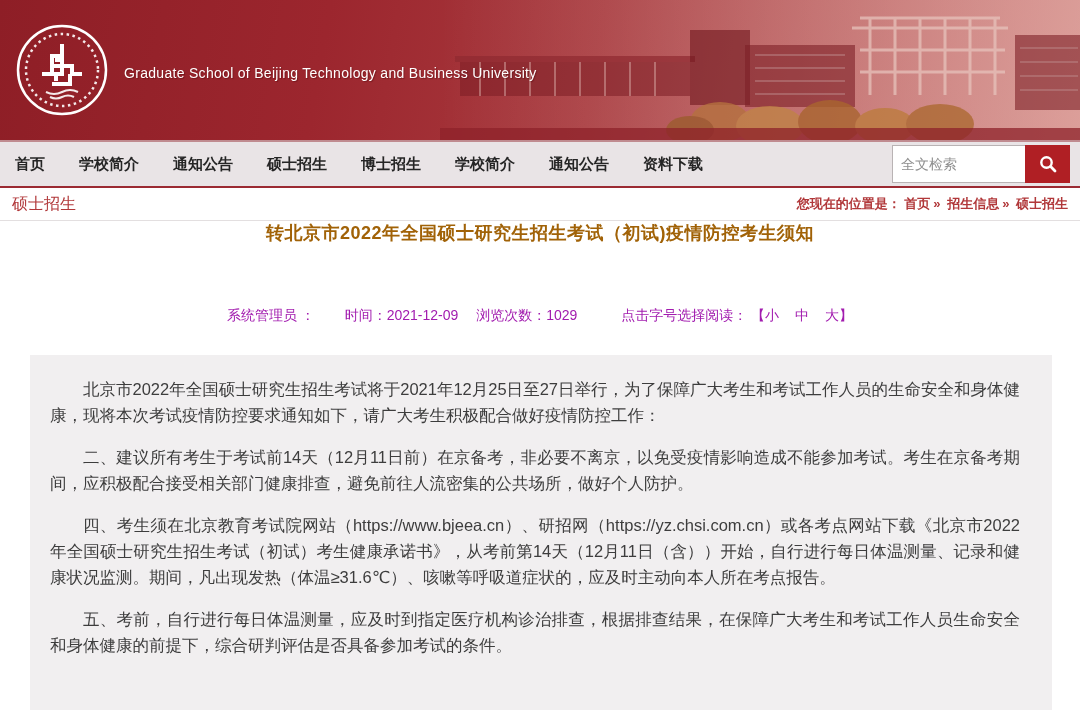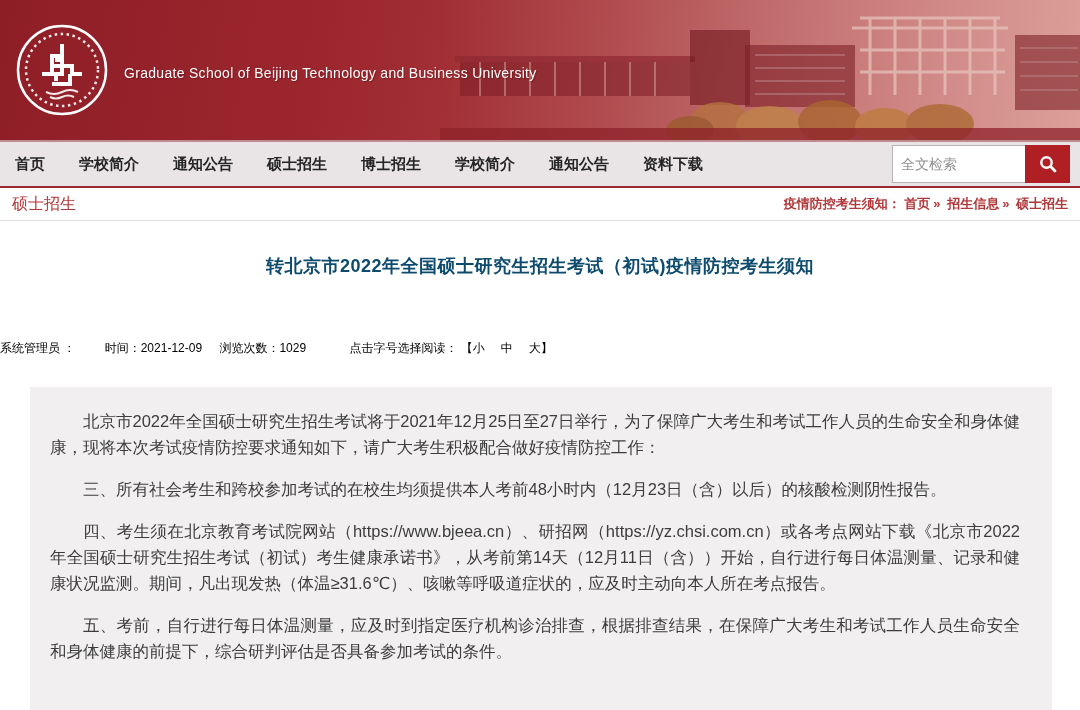--- a/index.html
+++ b/index.html
@@ -61,25 +61,25 @@
     height: 35px; background: #fff; border-top: 2px solid #9b2a32;
     border-bottom: 1px solid #e3dfe0; display: flex; align-items: center; padding: 0 12px;
   }
   .crumb-section { color: #b1383a; font-size: 16px; }
   .crumb-right { margin-left: auto; color: #b1383a; font-size: 13px; font-weight: bold; }
   .crumb-right a { color: #b1383a; text-decoration: none; cursor: pointer; }
   .crumb-sep { margin: 0 3px; }
 
   
   .article-title {
-    margin-top: 33px; text-align: center;
-    color: #0c4a6e; font-size: 18px; font-weight: bold; letter-spacing: .5px;
+    text-align: center;
+    color: #a16207; font-size: 18px; font-weight: bold; letter-spacing: .5px;
   }
   .article-meta {
-    margin-top: 62px; text-align: left; color: #000000; font-size: 12px;
+    margin-top: 62px; text-align: center; color: #a21caf; font-size: 14px;
   }
   .article-meta .gap { display: inline-block; width: 14px; }
   .article-meta .biggap { display: inline-block; width: 26px; }
   .size-btn { cursor: pointer; }
   .size-mid { margin: 0 16px; }
 
   .article-body {
     margin: 30px 28px 0 30px; background: #f1eff0;
     padding: 5px 16px 60px 4px;
     font-size: 16.5px; line-height: 26px; color: #3d3d3d;
@@ -198,35 +198,35 @@
           <line x1="12.6" y1="12.6" x2="17" y2="17" stroke="#ffffff" stroke-width="2.8" stroke-linecap="round"></line>
         </svg>
       </span>
     </button>
   </div>
 </div>
 
 <div class="crumb-strip">
   <span class="crumb-section">硕士招生</span>
   <span class="crumb-right">
-    <span>疫情防控考生须知：</span>
+    <span>您现在的位置是：</span>
     <a>首页</a><span class="crumb-sep">»</span>
     <a>招生信息</a><span class="crumb-sep">»</span>
     <a>硕士招生</a>
   </span>
 </div>
 
 <div class="article-title">转北京市2022年全国硕士研究生招生考试（初试)疫情防控考生须知</div>
 
 <div class="article-meta">
   <span>系统管理员 ：</span><span class="biggap"></span>
   <span>时间：</span><span>2021-12-09</span><span class="gap"></span>
   <span>浏览次数：</span><span>1029</span><span class="biggap"></span><span class="gap"></span>
   <span>点击字号选择阅读：</span>
   <span class="size-btn">【小</span><span class="size-btn size-mid">中</span><span class="size-btn">大】</span>
 </div>
 
 <div class="article-body">
   <p>北京市2022年全国硕士研究生招生考试将于2021年12月25日至27日举行，为了保障广大考生和考试工作人员的生命安全和身体健康，现将本次考试疫情防控要求通知如下，请广大考生积极配合做好疫情防控工作：</p>
-  <p>三、所有社会考生和跨校参加考试的在校生均须提供本人考前48小时内（12月23日（含）以后）的核酸检测阴性报告。</p>
+  <p>二、建议所有考生于考试前14天（12月11日前）在京备考，非必要不离京，以免受疫情影响造成不能参加考试。考生在京备考期间，应积极配合接受相关部门健康排查，避免前往人流密集的公共场所，做好个人防护。</p>
   <p>四、考生须在北京教育考试院网站（https://www.bjeea.cn）、研招网（https://yz.chsi.com.cn）或各考点网站下载《北京市2022年全国硕士研究生招生考试（初试）考生健康承诺书》，从考前第14天（12月11日（含））开始，自行进行每日体温测量、记录和健康状况监测。期间，凡出现发热（体温≥31.6℃）、咳嗽等呼吸道症状的，应及时主动向本人所在考点报告。</p>
   <p>五、考前，自行进行每日体温测量，应及时到指定医疗机构诊治排查，根据排查结果，在保障广大考生和考试工作人员生命安全和身体健康的前提下，综合研判评估是否具备参加考试的条件。</p>
 </div>
 
 </body></html>

